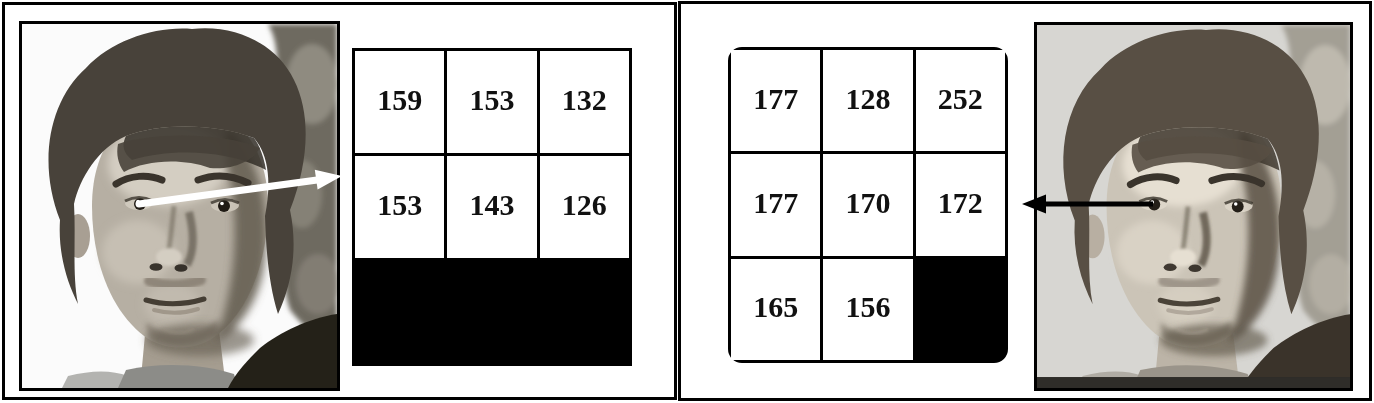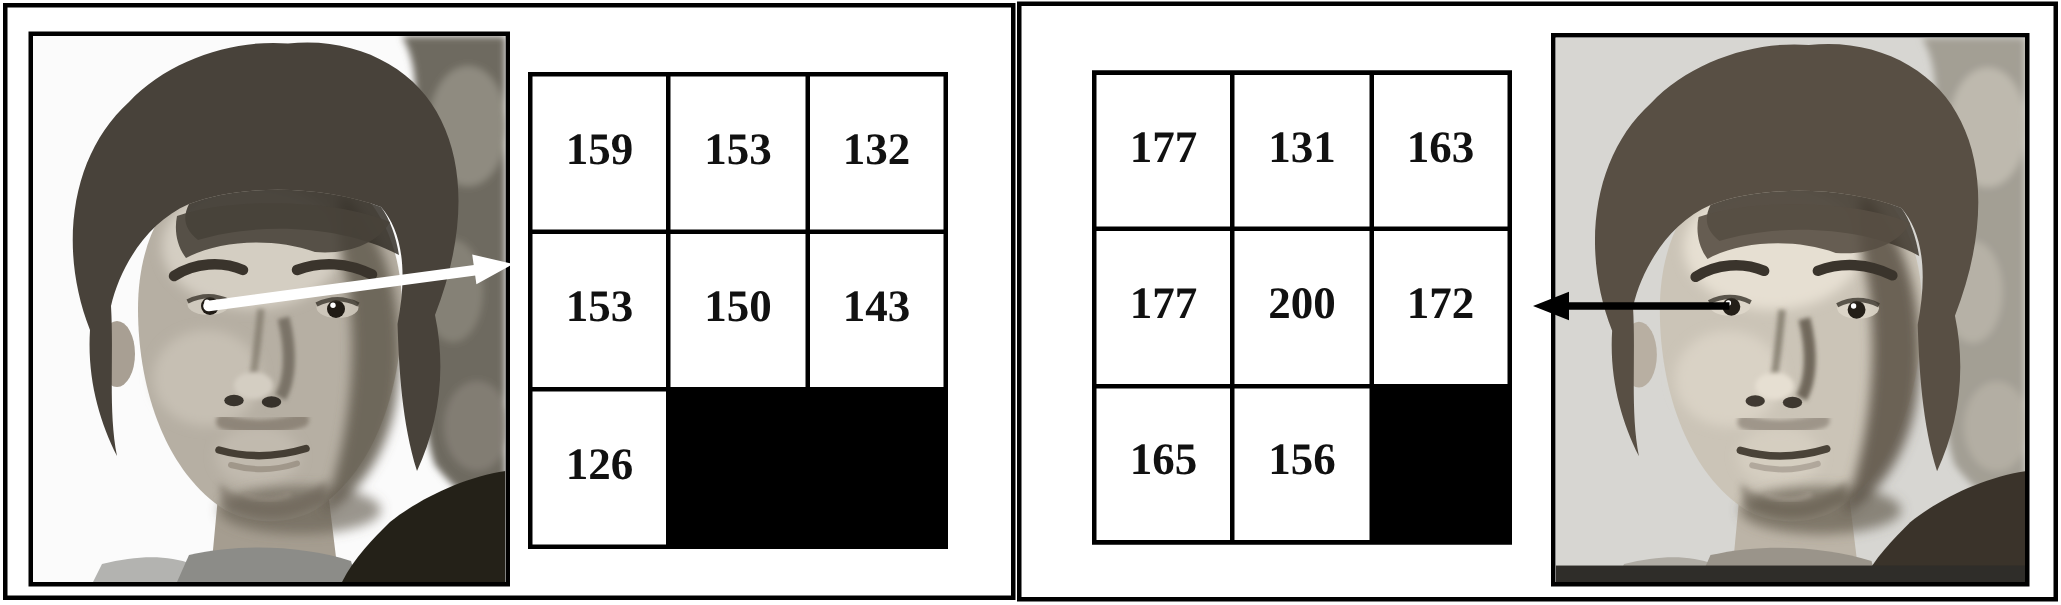--- a/index.html
+++ b/index.html
@@ -11,21 +11,21 @@
 
   .photo-frame{position:absolute;border:3px solid #000;box-sizing:border-box;overflow:hidden;background:#fff;}
   #left-photo-frame{left:14px;top:16px;width:321px;height:370px;}
   #right-photo-frame{left:353px;top:18px;width:319px;height:369px;}
   .photo-frame svg{display:block;width:100%;height:100%;}
 
   .pixel-grid{position:absolute;display:grid;grid-template-columns:repeat(3,1fr);
               grid-template-rows:repeat(3,1fr);gap:3px;background:#000;border:3px solid #000;
               box-sizing:border-box;}
   #left-grid{left:347px;top:43px;width:280px;height:318px;}
-  #right-grid{left:47px;top:43px;width:280px;height:316px;}
+  #right-grid{left:47px;top:43px;width:280px;height:316px;border-radius:14px;}
   .cell{background:#fff;display:flex;align-items:center;justify-content:center;
         font-weight:bold;font-size:30px;color:#111;padding-bottom:4px;box-sizing:border-box;}
 
   .arrow-overlay{position:absolute;left:0;top:0;width:100%;height:100%;pointer-events:none;}
 
   
   #left-photo-frame{--tex:#6e6a60;--tex2:#8f8b80;--hair:#48423a;--hairline:#332e27;
     --skin:#b6afa3;--hi:#d4cec2;--hi2:#c6bfb3;--shadow:#675f53;--brow:#3a342c;
     --eyewhite:#cfc9bd;--iris:#201b15;--nosesh:#6b6457;--must:#8a8174;--mouth:#453e34;
     --lip2:#9a9184;--neck:#a59d90;--shirtL:#b3b3b0;--shirtM:#8c8c88;--shirtD:#242118;
@@ -112,39 +112,38 @@
         <rect x="0" y="0" width="315" height="364" fill="#fbfbfb"></rect>
         <use href="#face-template"></use>
       </svg>
     </div>
 
     <div class="pixel-grid" id="left-grid">
       <div class="cell">159</div>
       <div class="cell">153</div>
       <div class="cell">132</div>
       <div class="cell">153</div>
-      <div class="cell">150</div>
       <div class="cell">143</div>
       <div class="cell">126</div>
     </div>
 
     <svg class="arrow-overlay" viewBox="0 0 669 392">
       <line x1="134" y1="199" x2="314" y2="174.8" stroke-width="7" stroke-linecap="round" stroke="#ffffff"></line>
       <polygon points="337,171 312.6,184.5 309.8,164.7" fill="#ffffff"></polygon>
     </svg>
   </div>
 
   <div class="panel" id="right-panel">
 
     <div class="pixel-grid" id="right-grid">
       <div class="cell">177</div>
-      <div class="cell">131</div>
-      <div class="cell">163</div>
+      <div class="cell">128</div>
+      <div class="cell">252</div>
       <div class="cell">177</div>
-      <div class="cell">200</div>
+      <div class="cell">170</div>
       <div class="cell">172</div>
       <div class="cell">165</div>
       <div class="cell">156</div>
     </div>
 
     <div class="photo-frame" id="right-photo-frame">
       <svg viewBox="0 0 315 364" preserveAspectRatio="none">
         <rect x="0" y="0" width="315" height="364" fill="#d7d6d2"></rect>
         <use href="#face-template"></use>
       </svg>

